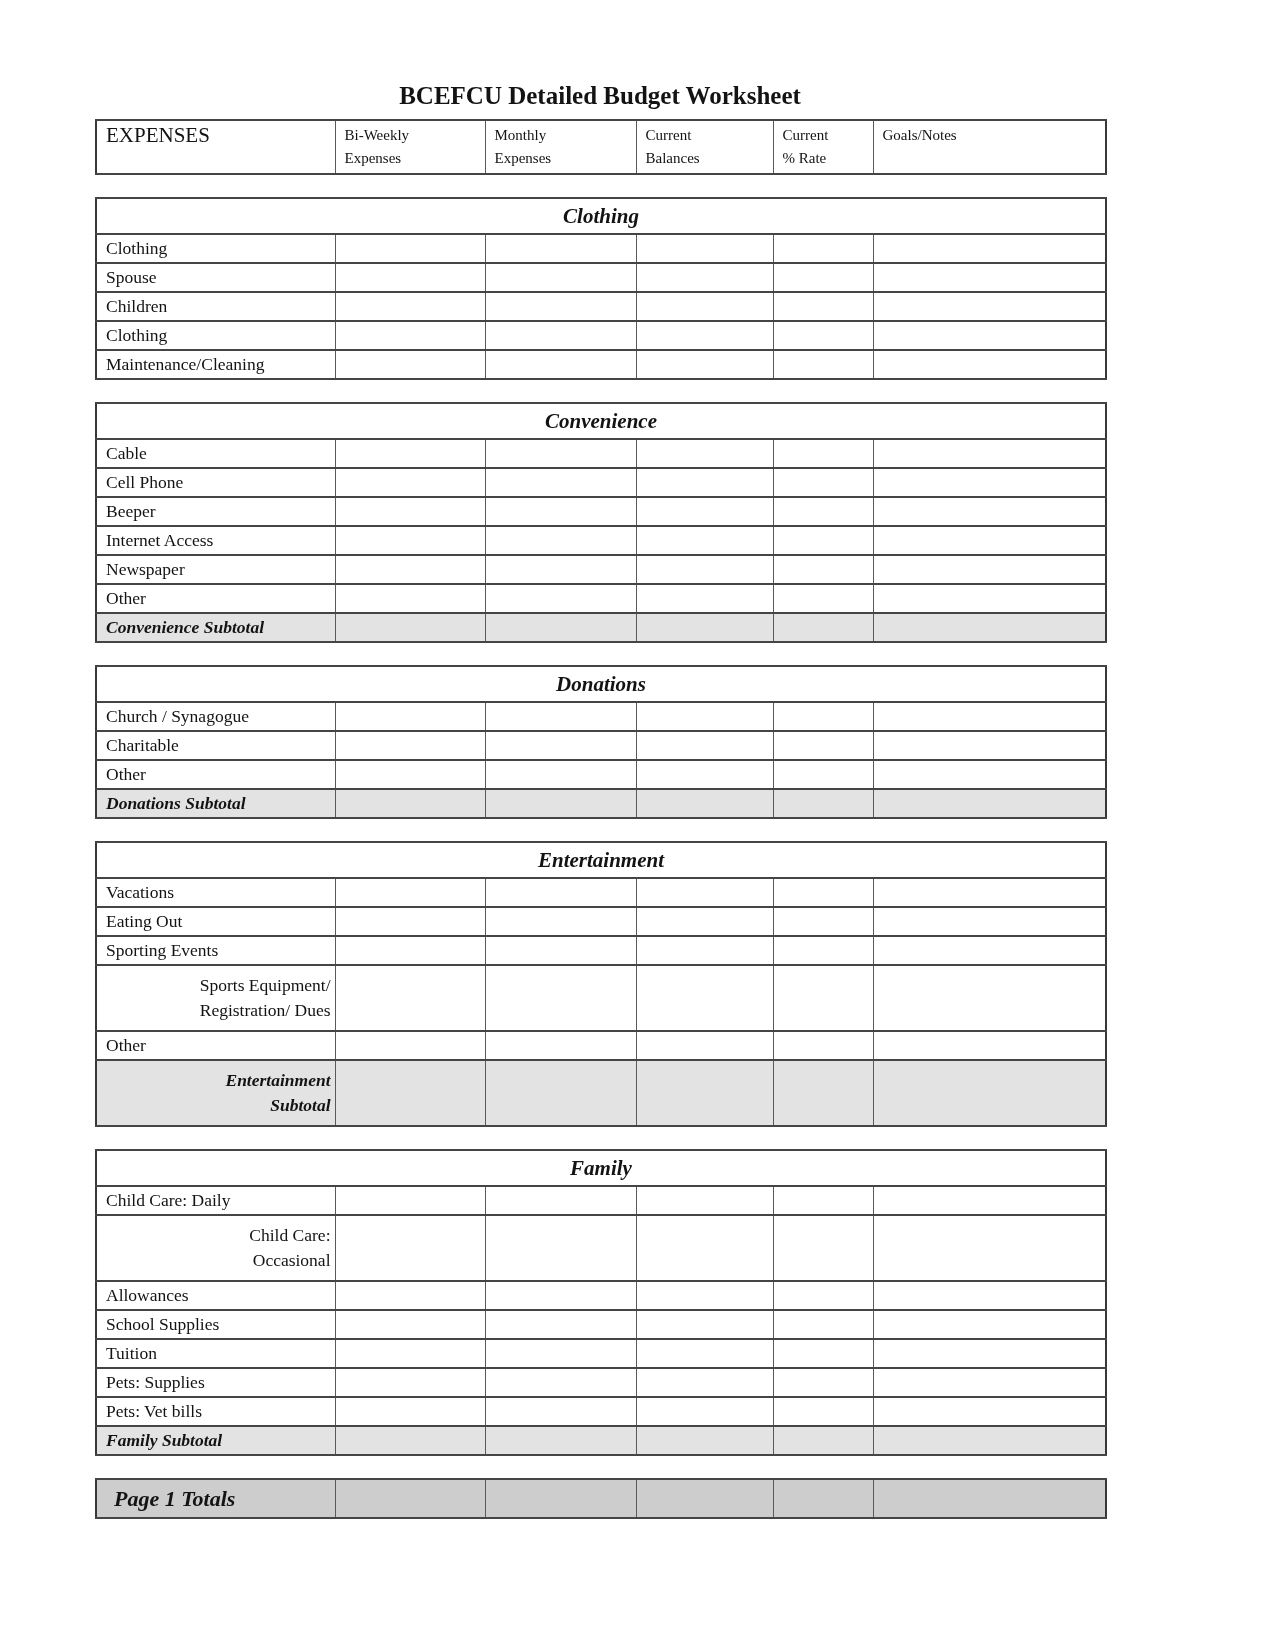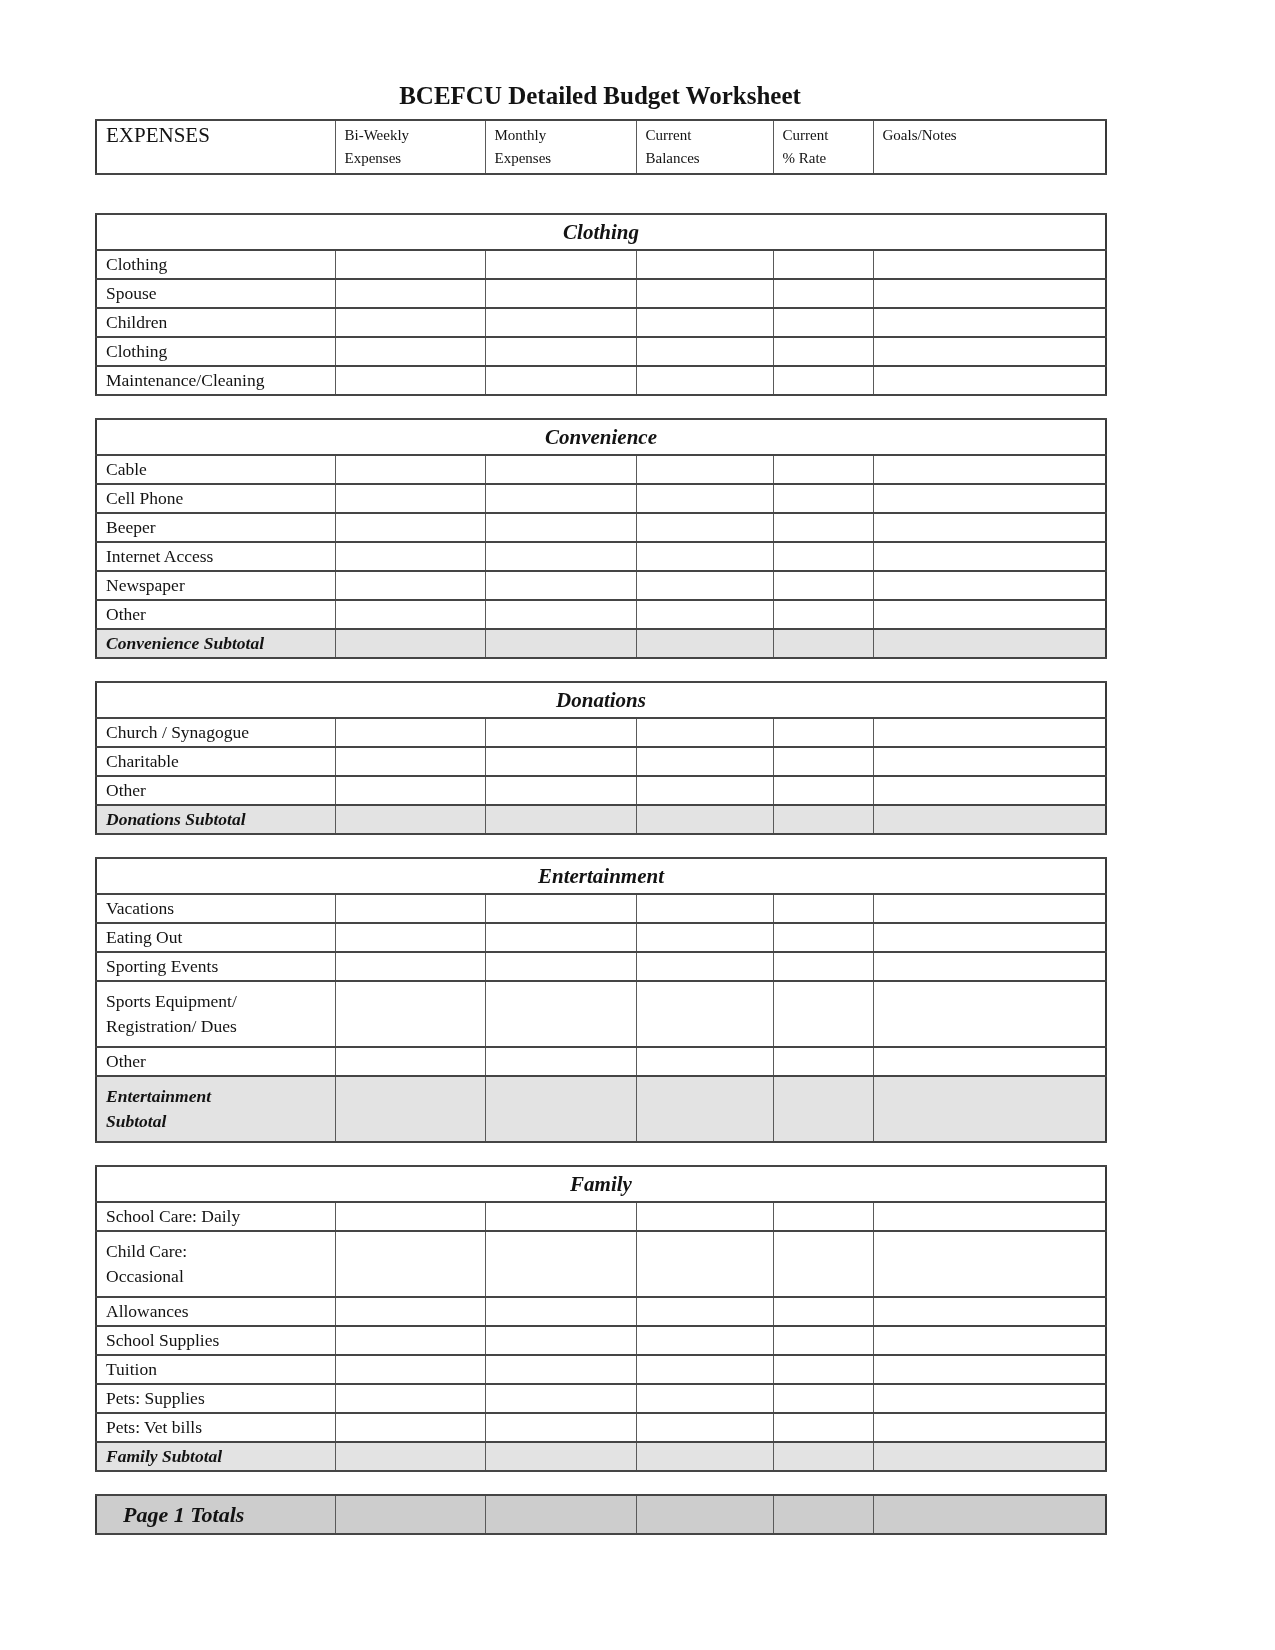--- a/index.html
+++ b/index.html
@@ -38,21 +38,21 @@
   td {
     border-left: 1.5px solid #5a5a5a;
     border-right: 1.5px solid #5a5a5a;
     border-top: 2px solid #454545;
     border-bottom: 2px solid #454545;
     box-sizing: border-box;
   }
   table { border: 2px solid #383838; }
 
   
-  .hdr { margin-bottom: 38px; }
+  .hdr { margin-bottom: 22px; }
   .hdr td {
     vertical-align: top;
     padding: 3px 6px 3px 9px;
     font-size: 15px;
     line-height: 23px;
     white-space: pre-line;
     height: 47px;
   }
   .hdr td.expenses { font-size: 21px; }
 
@@ -67,32 +67,32 @@
     font-style: italic;
     font-size: 21px;
   }
   td.lbl {
     padding: 1px 4px 1px 9px;
     font-size: 17.5px;
     line-height: 25px;
     white-space: pre-line;
     vertical-align: middle;
   }
-  tr.dbl td { height: 66px; }
+  tr.dbl td { height: 66px; text-align: right; }
   tr.sub td { background: var(--subtotal-bg, #e3e3e3); }
   tr.sub td.lbl { font-weight: bold; font-style: italic; }
 
   
   .totals { margin-bottom: 0; }
   .totals td { background: var(--totals-bg, #cdcdcd); height: 39px; }
   .totals td.lbl {
     font-weight: bold;
     font-style: italic;
     font-size: 22px;
-    padding-left: 26px;
+    padding-left: 17px;
   }
 </style>
 </head>
 <body>
 
 <div class="content">
 
   <h1 class="doc-title">BCEFCU Detailed Budget Worksheet</h1>
 
   <table class="hdr">
@@ -369,21 +369,21 @@
         <col class="c2">
         <col class="c3">
         <col class="c4">
         <col class="c5">
       </colgroup>
     <tbody>
       <tr>
           <td class="sname" colspan="6">Family</td>
         </tr>
       <tr>
-          <td class="lbl">School Care: Daily</td>
+          <td class="lbl">Child Care: Daily</td>
           <td></td>
           <td></td>
           <td></td>
           <td></td>
           <td></td>
         </tr>
       <tr class="dbl">
           <td class="lbl">Child Care:
 Occasional</td>
           <td></td>

